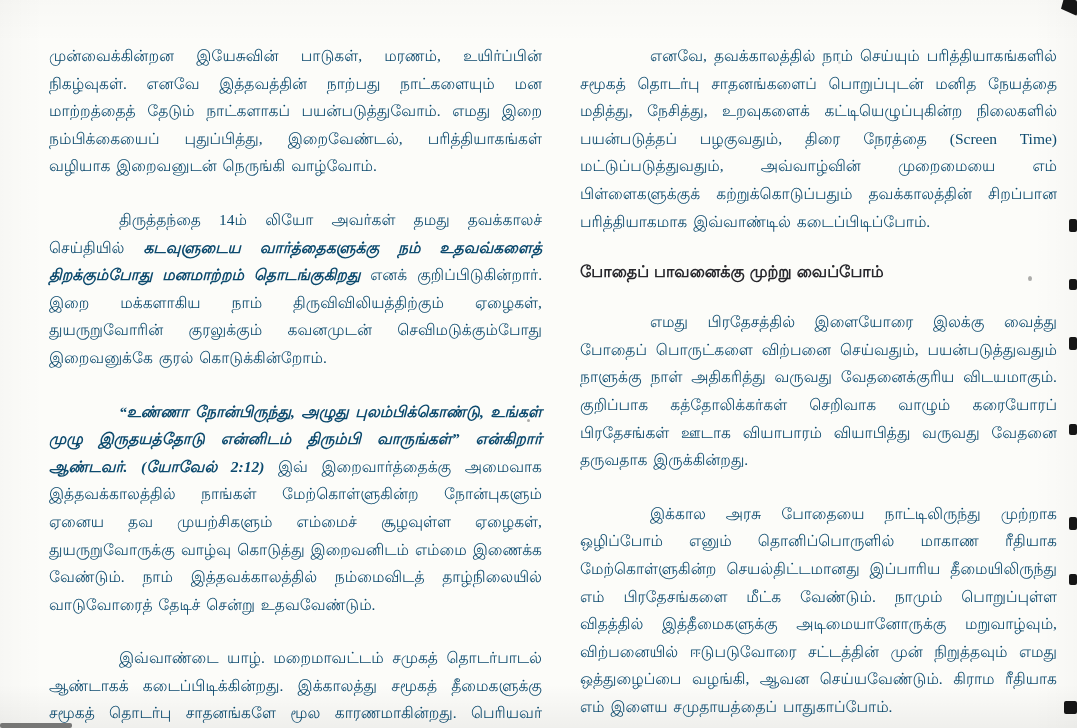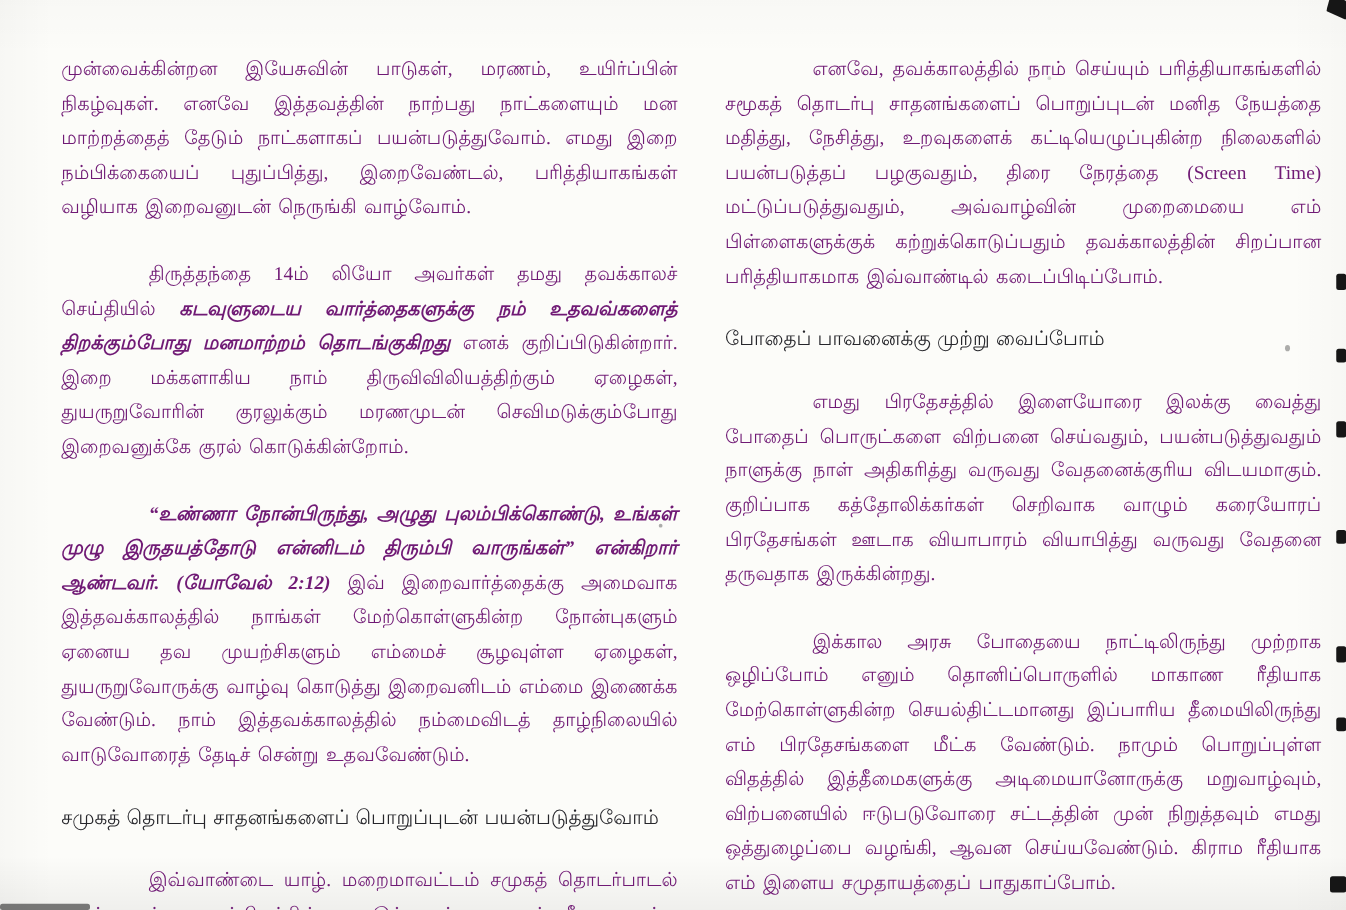--- a/index.html
+++ b/index.html
@@ -25,28 +25,28 @@
   }
   .col-left  { left: 49px;  width: 493px; }
   .col-right { left: 580px; width: 477px; }
   .para {
     margin: 0 0 26px 0;
     font-size: 15.5px;
     line-height: 27.6px;
     text-align: justify;
     text-indent: 70px;
     word-spacing: 2px;
-    color: #701a75;
+    color: #0c4a6e;
   }
   .para.no-indent { text-indent: 0; }
   .heading {
     margin: 4px 0 25px 0;
     font-size: 16px;
     line-height: 22px;
-    font-weight: normal;
+    font-weight: bold;
     color: #26262b;
     word-spacing: 1px;
   }
   .emph { font-weight: bold; font-style: italic; }
   
   .artifact {
     position: absolute;
     background: #161616;
     border-radius: 2px;
     filter: blur(0.4px);
@@ -62,25 +62,24 @@
   }
 </style>
 </head>
 <body>
 
 <div class="page-shading"></div>
 
 <div class="column col-left">
   <p class="para no-indent">முன்வைக்கின்றன இயேசுவின் பாடுகள், மரணம், உயிர்ப்பின் நிகழ்வுகள். எனவே இத்தவத்தின் நாற்பது நாட்களையும் மன மாற்றத்தைத் தேடும் நாட்களாகப் பயன்படுத்துவோம். எமது இறை நம்பிக்கையைப் புதுப்பித்து, இறைவேண்டல், பரித்தியாகங்கள் வழியாக இறைவனுடன் நெருங்கி வாழ்வோம்.</p>
 
-  <p class="para"><span>திருத்தந்தை 14ம் லியோ அவர்கள் தமது தவக்காலச் செய்தியில் </span><span class="emph">கடவுளுடைய வார்த்தைகளுக்கு நம் உதவவ்களைத் திறக்கும்போது மனமாற்றம் தொடங்குகிறது</span><span> எனக் குறிப்பிடுகின்றார். இறை மக்களாகிய நாம் திருவிவிலியத்திற்கும் ஏழைகள், துயருறுவோரின் குரலுக்கும் மரணமுடன் செவிமடுக்கும்போது இறைவனுக்கே குரல் கொடுக்கின்றோம்.</span></p>
+  <p class="para"><span>திருத்தந்தை 14ம் லியோ அவர்கள் தமது தவக்காலச் செய்தியில் </span><span class="emph">கடவுளுடைய வார்த்தைகளுக்கு நம் உதவவ்களைத் திறக்கும்போது மனமாற்றம் தொடங்குகிறது</span><span> எனக் குறிப்பிடுகின்றார். இறை மக்களாகிய நாம் திருவிவிலியத்திற்கும் ஏழைகள், துயருறுவோரின் குரலுக்கும் கவனமுடன் செவிமடுக்கும்போது இறைவனுக்கே குரல் கொடுக்கின்றோம்.</span></p>
 
   <p class="para"><span class="emph">“உண்ணா நோன்பிருந்து, அழுது புலம்பிக்கொண்டு, உங்கள் முழு இருதயத்தோடு என்னிடம் திரும்பி வாருங்கள்” என்கிறார் ஆண்டவர். (யோவேல் 2:12)</span><span> இவ் இறைவார்த்தைக்கு அமைவாக இத்தவக்காலத்தில் நாங்கள் மேற்கொள்ளுகின்ற நோன்புகளும் ஏனைய தவ முயற்சிகளும் எம்மைச் சூழவுள்ள ஏழைகள், துயருறுவோருக்கு வாழ்வு கொடுத்து இறைவனிடம் எம்மை இணைக்க வேண்டும். நாம் இத்தவக்காலத்தில் நம்மைவிடத் தாழ்நிலையில் வாடுவோரைத் தேடிச் சென்று உதவவேண்டும்.</span></p>
 
-  <h3 class="heading">சமுகத் தொடர்பு சாதனங்களைப் பொறுப்புடன் பயன்படுத்துவோம்</h3>
 
   <p class="para">இவ்வாண்டை யாழ். மறைமாவட்டம் சமுகத் தொடர்பாடல் ஆண்டாகக் கடைப்பிடிக்கின்றது. இக்காலத்து சமூகத் தீமைகளுக்கு சமூகத் தொடர்பு சாதனங்களே மூல காரணமாகின்றது. பெரியவர் முதல் இளையவர் வரை சமூகத் தொடர்பு சாதனங்களுக்கு அடிமையாகி அவற்றை சீரற்ற முறையில் பயன்படுத்துவதனால் பல உறவின் விரிசல்களும், குடும்ப நல்லுறவின்மையும் அதனால் பல பாவங்களும் மலிந்து வருவதைக் கண்கூடாகக் காண்கின்றோம். இதற்கான பிரதான காரணம் பொறுப்பற்ற முறையில் தொடர்பு சாதனங்களைப் பயன்படுத்துவதும், அதற்கு அடிமையாவதுமே.</p>
 </div>
 
 <div class="column col-right">
   <p class="para">எனவே, தவக்காலத்தில் நாம் செய்யும் பரித்தியாகங்களில் சமூகத் தொடர்பு சாதனங்களைப் பொறுப்புடன் மனித நேயத்தை மதித்து, நேசித்து, உறவுகளைக் கட்டியெழுப்புகின்ற நிலைகளில் பயன்படுத்தப் பழகுவதும், திரை நேரத்தை (Screen Time) மட்டுப்படுத்துவதும், அவ்வாழ்வின் முறைமையை எம் பிள்ளைகளுக்குக் கற்றுக்கொடுப்பதும் தவக்காலத்தின் சிறப்பான பரித்தியாகமாக இவ்வாண்டில் கடைப்பிடிப்போம்.</p>
 
   <h3 class="heading">போதைப் பாவனைக்கு முற்று வைப்போம்</h3>
 
   <p class="para">எமது பிரதேசத்தில் இளையோரை இலக்கு வைத்து போதைப் பொருட்களை விற்பனை செய்வதும், பயன்படுத்துவதும் நாளுக்கு நாள் அதிகரித்து வருவது வேதனைக்குரிய விடயமாகும். குறிப்பாக கத்தோலிக்கர்கள் செறிவாக வாழும் கரையோரப் பிரதேசங்கள் ஊடாக வியாபாரம் வியாபித்து வருவது வேதனை தருவதாக இருக்கின்றது.</p>

